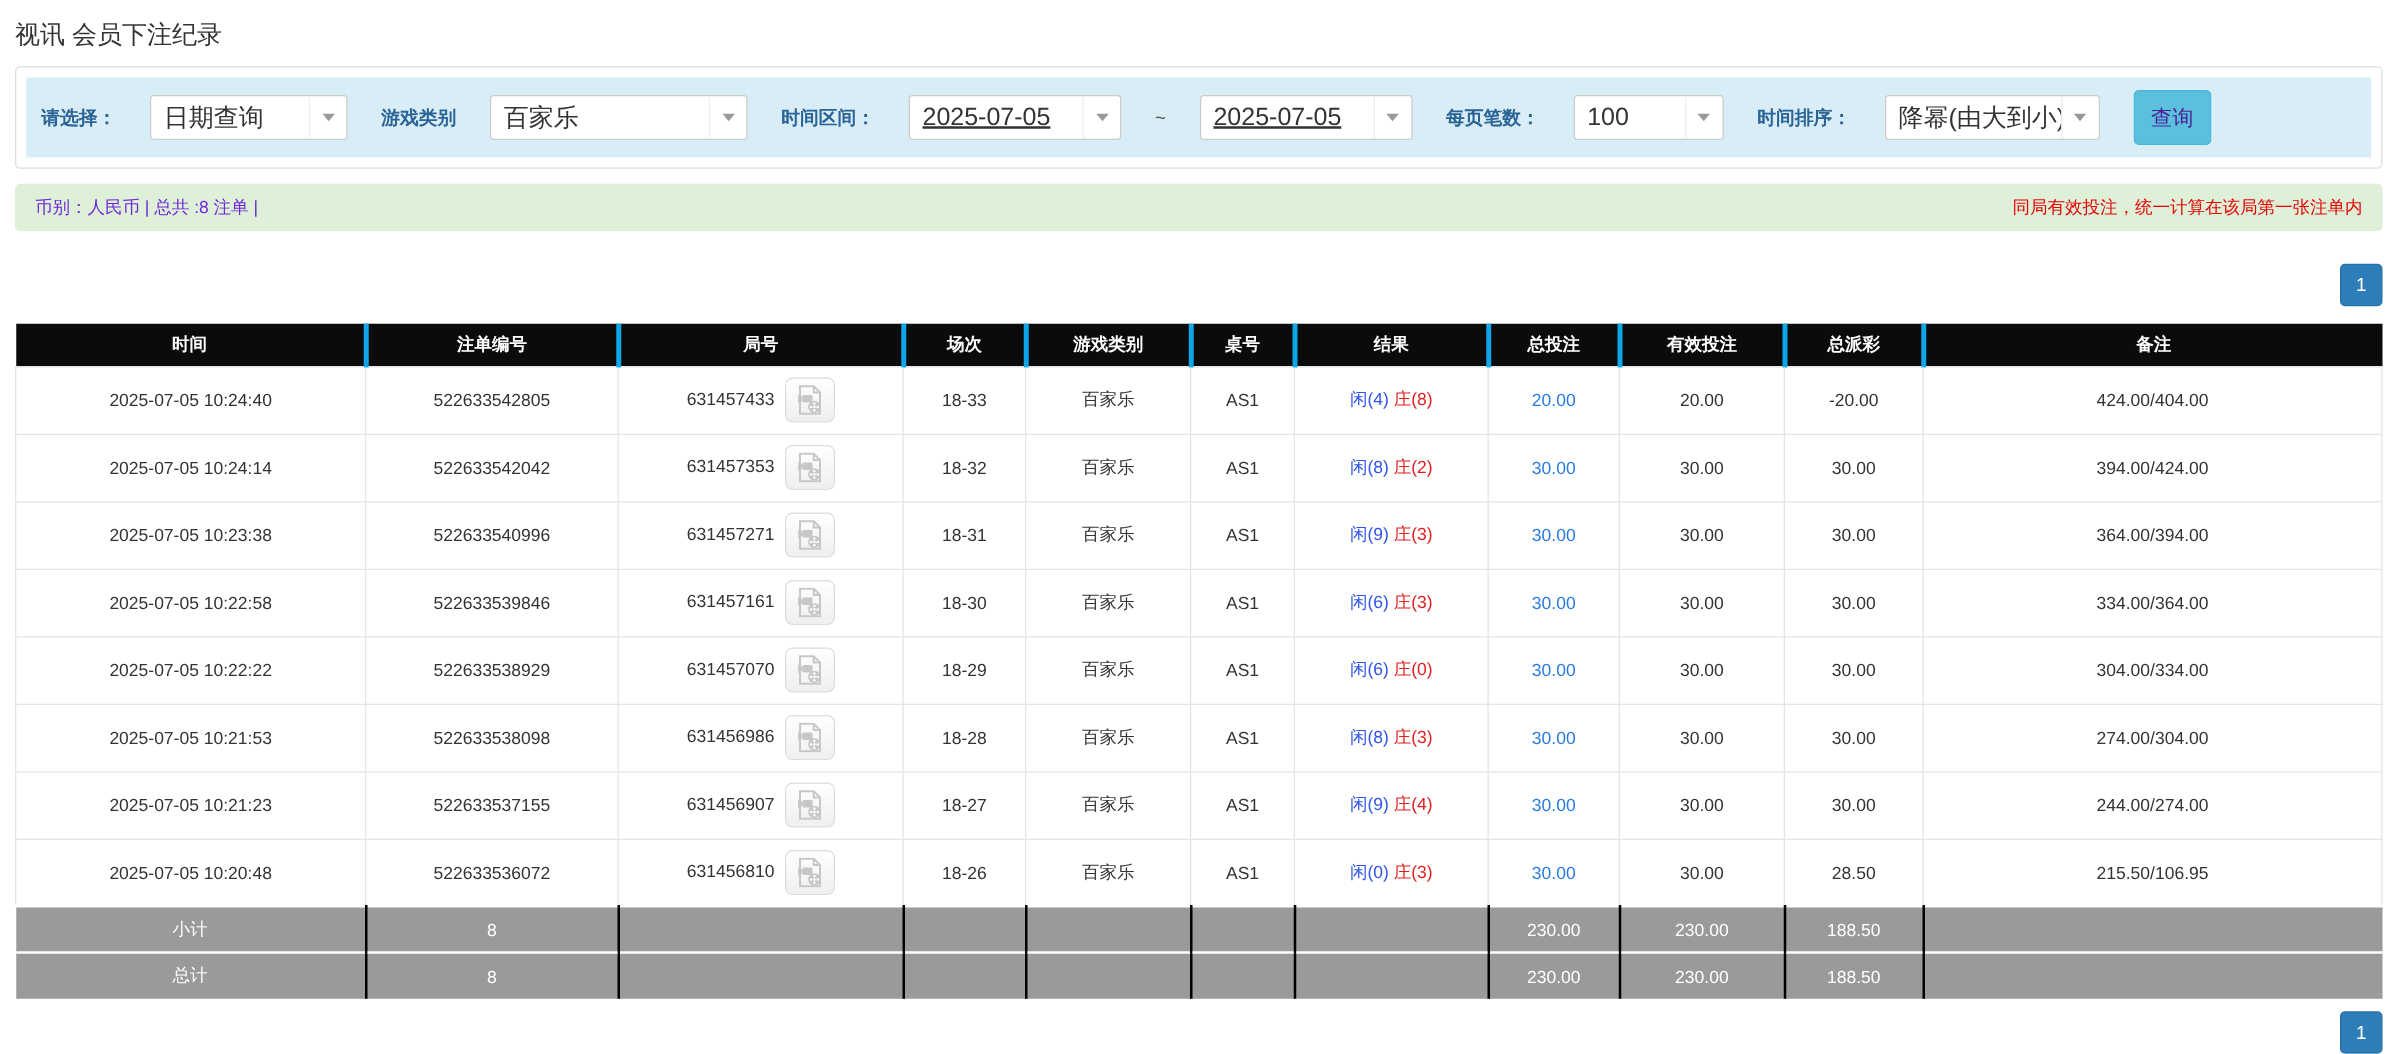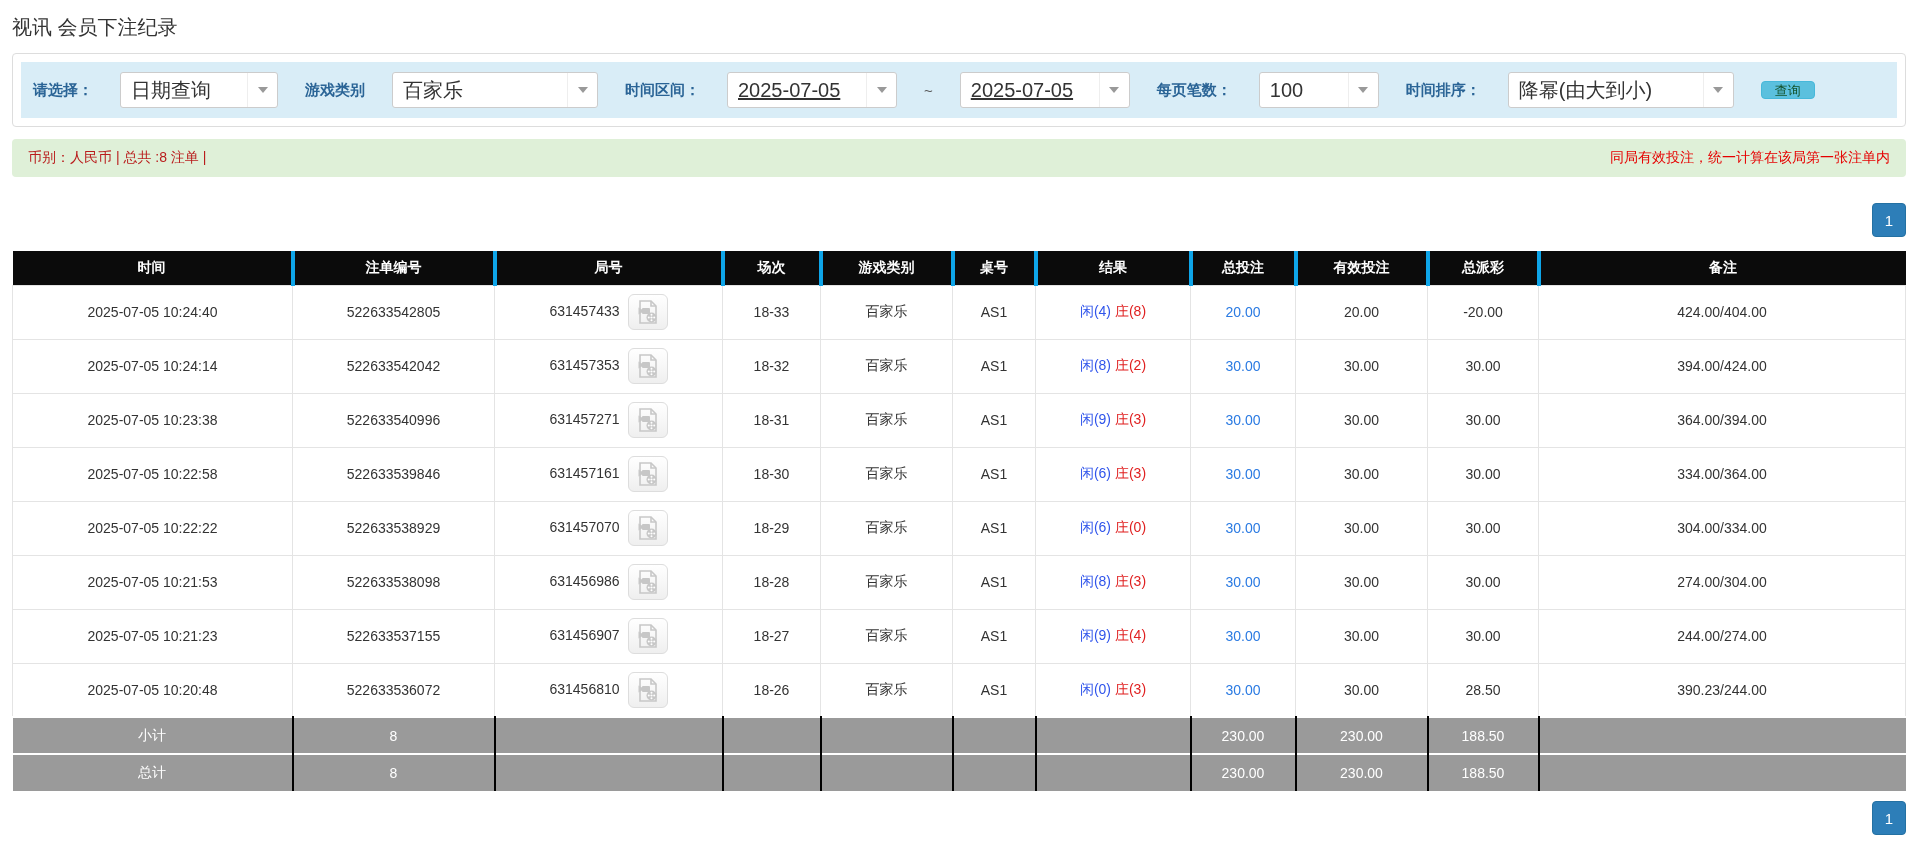--- a/index.html
+++ b/index.html
@@ -66,47 +66,47 @@
   .caret-down {
     width: 0; height: 0;
     border-left: 5px solid transparent;
     border-right: 5px solid transparent;
     border-top: 6px solid #999;
   }
   .w-select { width: 158px; }
   .w-game   { width: 206px; }
   .w-date   { width: 170px; text-decoration: underline; }
   .w-size   { width: 120px; }
-  .w-sort   { width: 226px; }
+  .w-sort   { width: 172px; }
   .range-sep { color: #555; font-size: 15px; }
   .search-btn {
     background: #5bc0de;
     border: 1px solid #46b8da;
     border-radius: 4px;
-    color: #14532d;
-    font-size: 13px;
-    height: 18px;
+    color: #4c1d95;
+    font-size: 17px;
+    height: 44px;
     padding: 0 13px;
     cursor: pointer;
     font-family: inherit;
   }
 
   
   .summary-bar {
     margin-top: 12px;
     background: #dff0d8;
     border-radius: 4px;
     height: 38px;
     display: flex;
     align-items: center;
     justify-content: space-between;
     padding: 0 16px;
     font-size: 14px;
   }
-  .summary-left  { color: #b91c1c; }
+  .summary-left  { color: #6d28d9; }
   .summary-right { color: var(--negative-red, #e60000); }
 
   
   .pagination-row { display: flex; justify-content: flex-end; }
   .pagination-top { margin-top: 26px; }
   .pagination-bottom { margin-top: 10px; }
   .page-btn {
     width: 34px; height: 34px;
     background: var(--pagination-blue, #2d7eb8);
     border: 1px solid #2471a3;
@@ -534,21 +534,21 @@
     <td>AS1</td>
     <td>
       <span class="player-result">闲(0)</span>
       <span class="banker-result">庄(3)</span>
     </td>
     <td>
       <span class="link-blue">30.00</span>
     </td>
     <td>30.00</td>
     <td>28.50</td>
-    <td>390.23/244.00</td>
+    <td>215.50/106.95</td>
   </tr>
 </tbody>
     <tfoot>
       <tr>
         <td>小计</td>
         <td>8</td>
         <td></td>
         <td></td>
         <td></td>
         <td></td>

